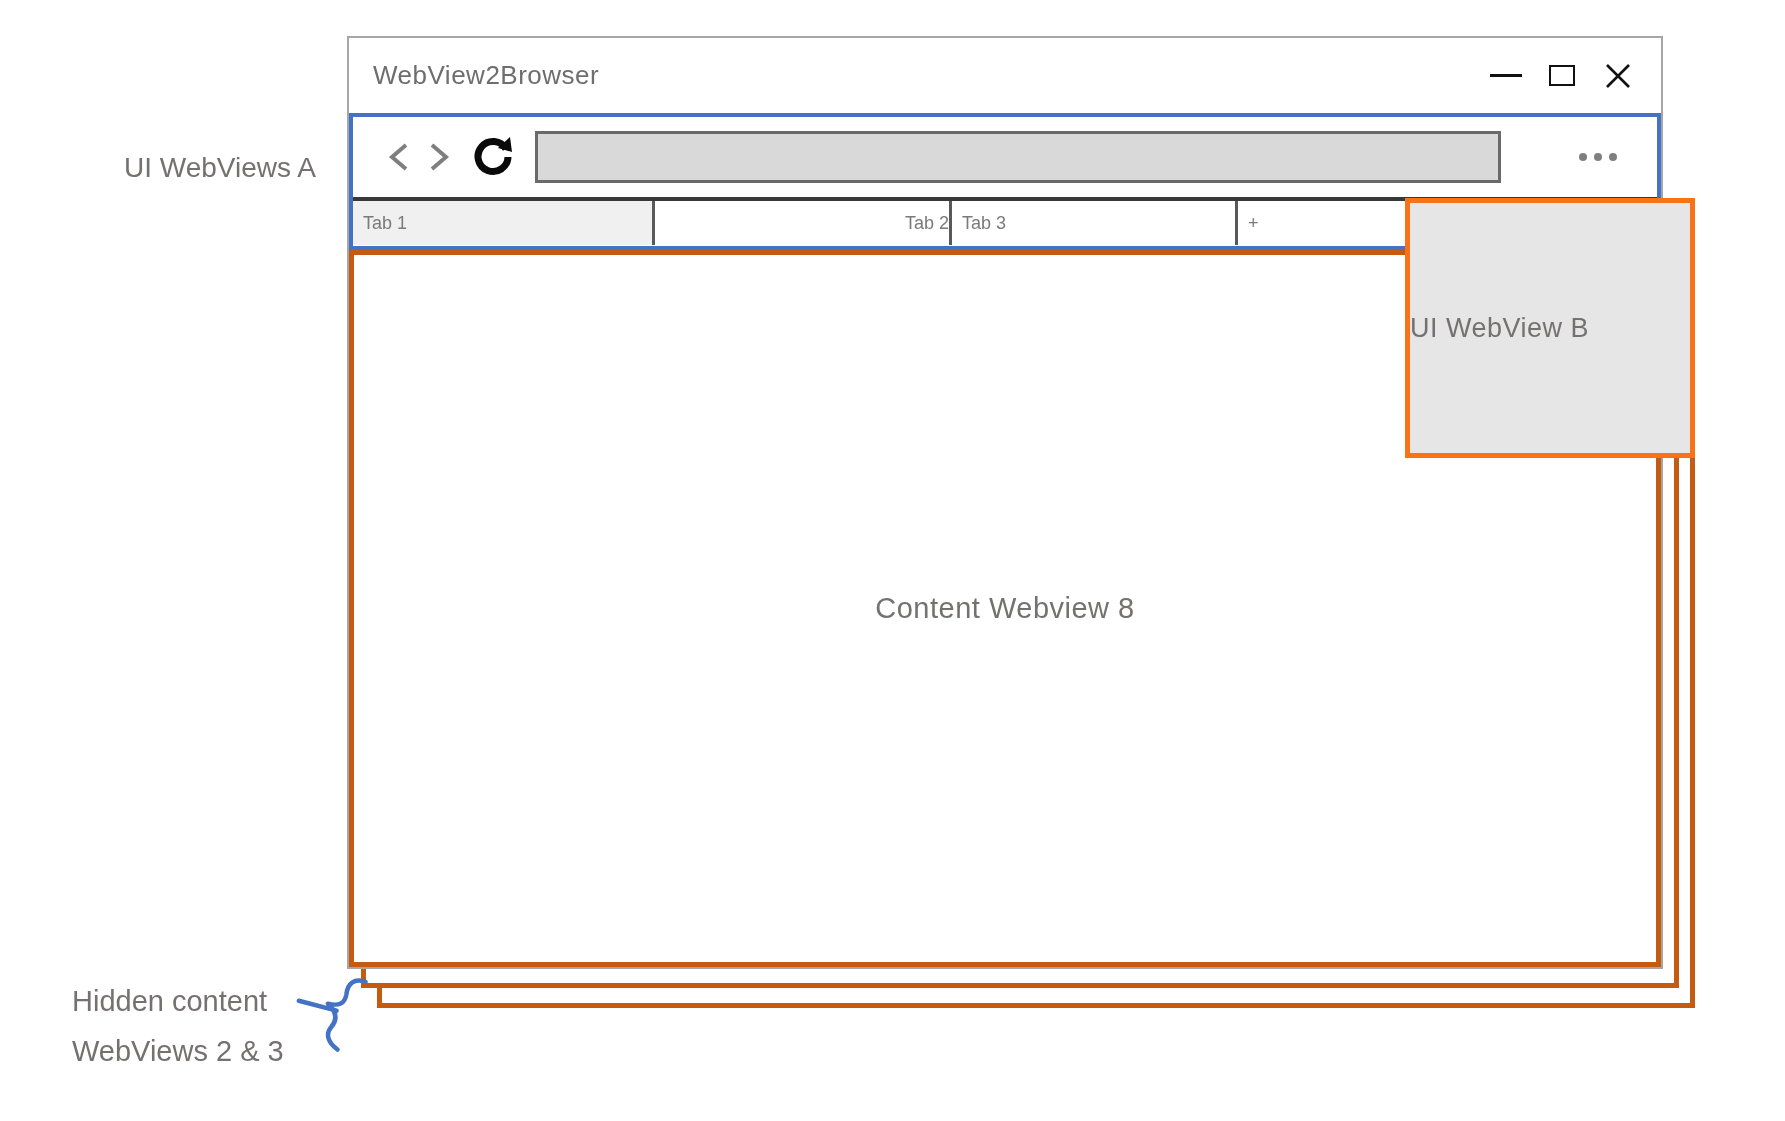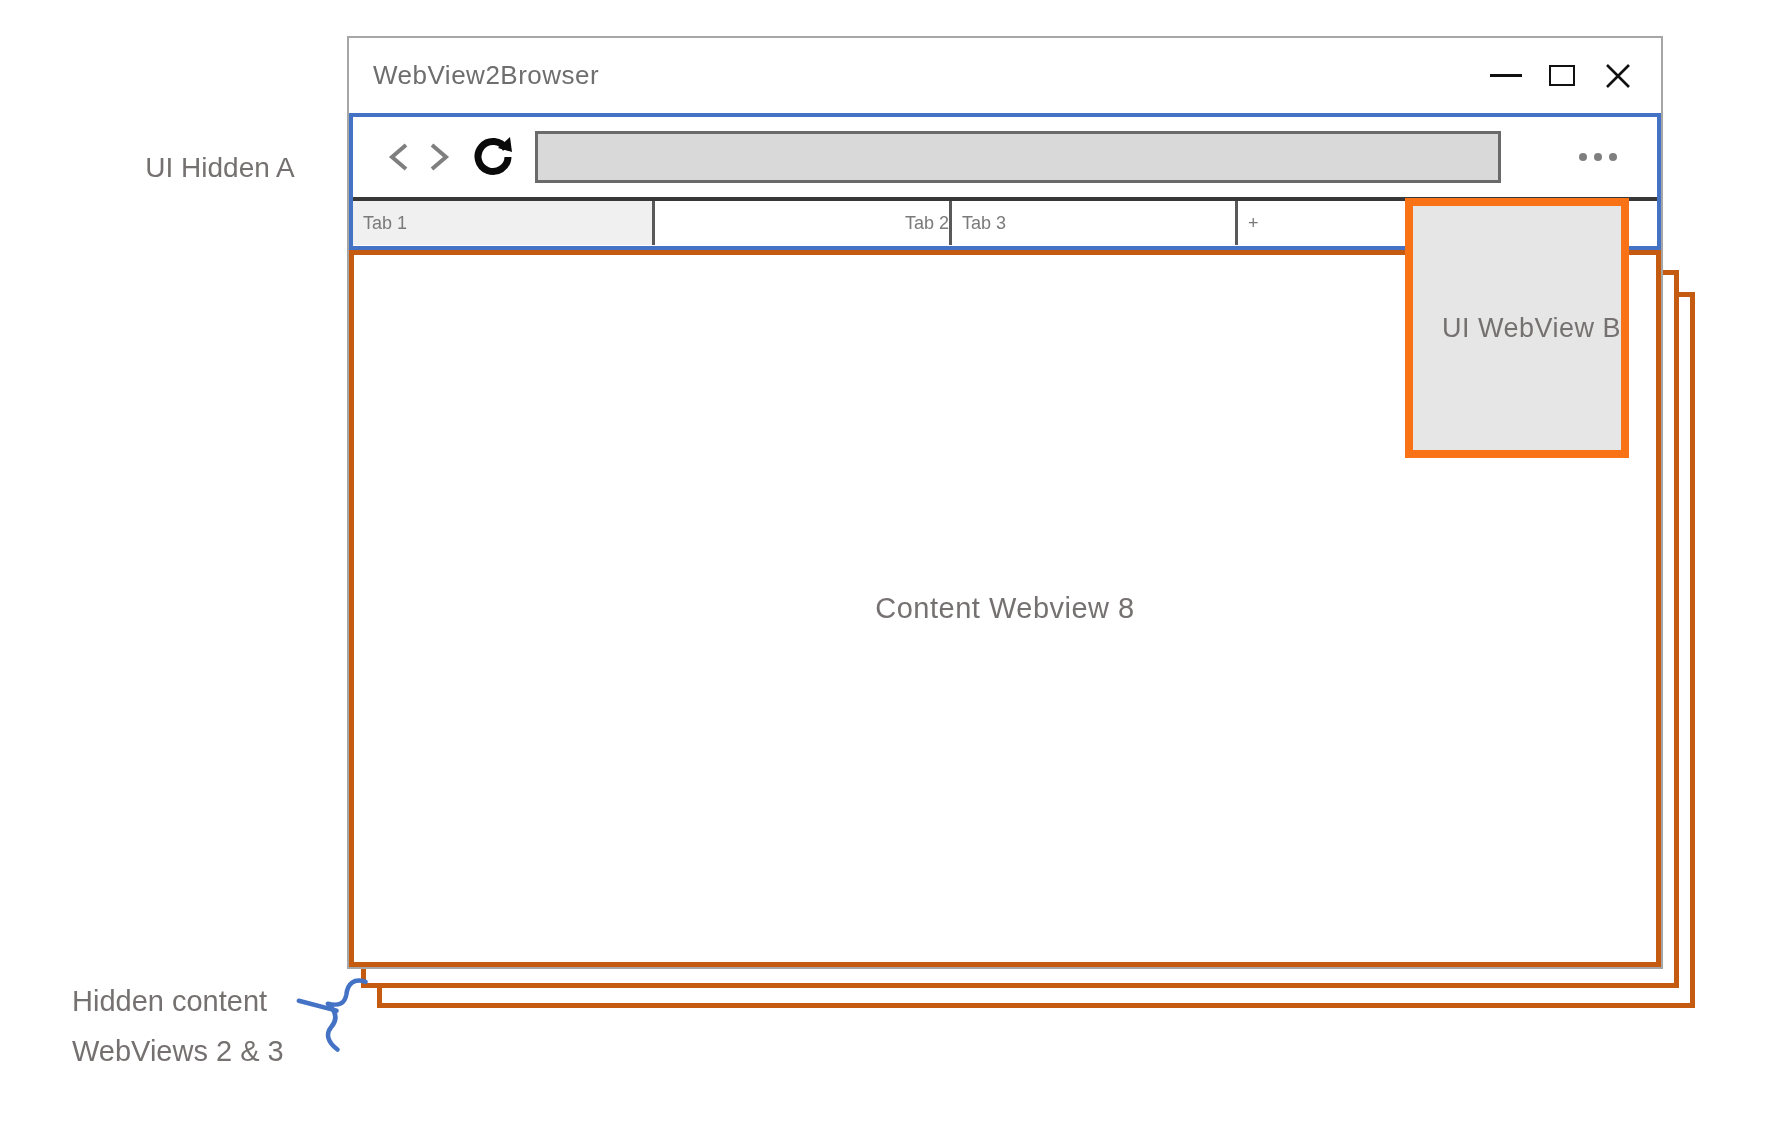--- a/index.html
+++ b/index.html
@@ -39,23 +39,23 @@
   .tab{height:44px;line-height:44px;font-size:18px;color:#7A7A7A;padding-left:10px;box-sizing:border-box;border-right:3px solid #595959;background:#ffffff;}
   .tab.t1{width:302px;background:#F0F0F0;}
   .tab.t2{width:297px;text-align:right;}
   .tab.t3{width:286px;}
   .tab.tplus{flex:1 1 auto;border-right:none;}
   
   .content-wv{flex:1 1 auto;border:5px solid #C55A11;box-sizing:border-box;background:#ffffff;display:flex;align-items:center;justify-content:center;}
   .content-label{font-size:29px;color:#767171;letter-spacing:.5px;}
   
   .ui-b{
-    position:absolute;left:1405px;top:198px;width:224px;height:260px;z-index:4;
-    background:#E7E6E6;border:8px solid #f97316;box-sizing:border-box;
-    display:flex;align-items:center;justify-content:flex-end;
+    position:absolute;left:1405px;top:198px;width:290px;height:260px;z-index:4;
+    background:#E7E6E6;border:5px solid #f97316;box-sizing:border-box;
+    display:flex;align-items:center;justify-content:flex-start;
   }
   .ui-b-label{font-size:27px;color:#767171;letter-spacing:.5px;}
   
   .anno{position:absolute;color:#767171;z-index:5;}
   .ui-a-label{left:100px;top:152px;width:240px;font-size:28px;text-align:center;}
   .hidden-label{left:72px;top:976px;font-size:29px;line-height:50px;text-align:left;}
   .brace-svg{position:absolute;left:288px;top:968px;z-index:6;}
   .chev{display:block;}
 </style>
 </head>
@@ -120,21 +120,21 @@
 
     <div class="content-wv">
       <div class="content-label">Content Webview 8</div>
     </div>
   </div>
 
   <div class="ui-b">
     <div class="ui-b-label">UI WebView B</div>
   </div>
 
-  <div class="anno ui-a-label">UI Hidden A</div>
+  <div class="anno ui-a-label">UI WebViews A</div>
 
   <div class="anno hidden-label">
     <div>Hidden content</div>
     <div>WebViews 2 &amp; 3</div>
   </div>
 
   <svg class="brace-svg" width="100" height="84" viewBox="0 0 100 84">
     <g transform="rotate(28 50 40)">
       <path d="M 62 4 C 50 6 47 14 51 24 C 54 33 50 38 39 41 C 51 44 55 51 53 60 C 51 69 57 75 69 77" fill="none" stroke="#4472C4" stroke-width="4.5" stroke-linecap="round" stroke-linejoin="round"></path>
       <path d="M 12 52 L 50 43" fill="none" stroke="#4472C4" stroke-width="4.5" stroke-linecap="round"></path>

